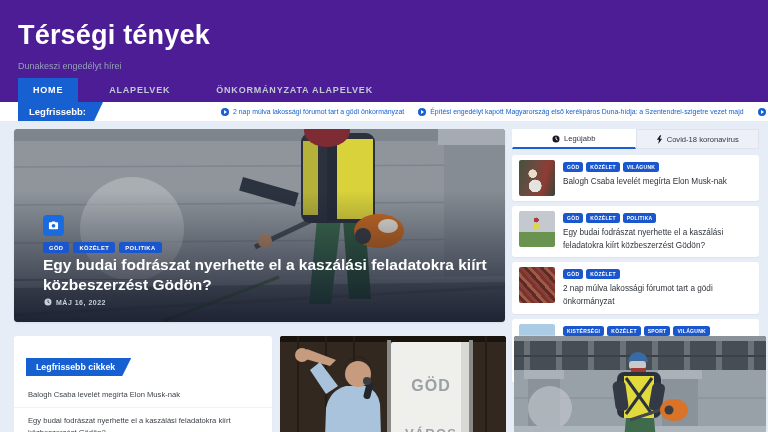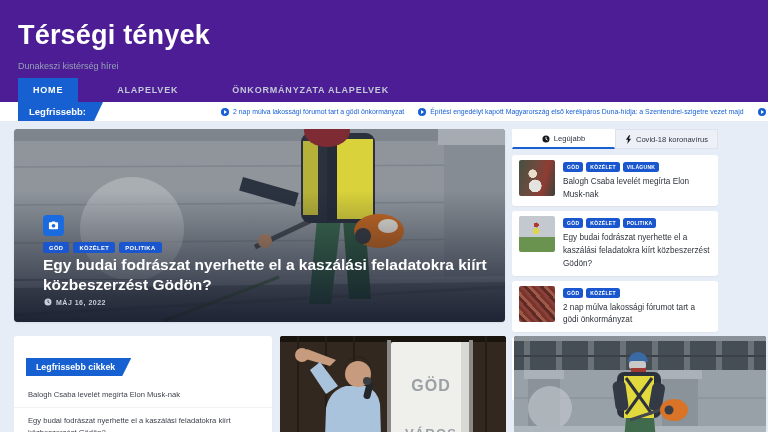--- a/index.html
+++ b/index.html
@@ -5,21 +5,21 @@
   html,body{margin:0;padding:0;}
   .page{position:relative;width:768px;height:432px;background:#e7edf6;overflow:hidden;
         font-family:"Liberation Sans",sans-serif;-webkit-font-smoothing:antialiased;}
   a{text-decoration:none;}
 
   
   .masthead{position:absolute;top:0;left:0;width:768px;height:102px;background:#4c1d95;}
   .site-title{position:absolute;left:18px;top:20px;font-size:27px;font-weight:bold;color:#ffffff;letter-spacing:.2px;}
   .site-subtitle{position:absolute;left:18px;top:61px;font-size:9px;color:#96a0b7;}
   .main-nav{position:absolute;left:18px;bottom:0;height:24px;display:flex;align-items:stretch;}
-  .nav-item{display:flex;align-items:center;padding:0 15px;margin-right:24px;font-size:9px;
+  .nav-item{display:flex;align-items:center;padding:0 15px;margin-right:16px;font-size:9px;
             font-weight:bold;letter-spacing:.8px;color:#c2c9d6;cursor:pointer;}
   .nav-item.active{background:#1660d2;color:#fff;}
 
   
   .ticker{position:absolute;top:102px;left:0;width:768px;height:19px;background:#ffffff;overflow:hidden;}
   .ticker-badge{position:absolute;left:18px;top:0;height:19px;line-height:19px;background:#1660d2;color:#fff;
                 font-weight:bold;font-size:9.5px;padding:0 17px 0 11px;
                 clip-path:polygon(0 0,100% 0,calc(100% - 9px) 100%,0 100%);}
   .ticker-items{position:absolute;left:221px;top:0;height:19px;display:flex;align-items:center;gap:14px;white-space:nowrap;}
   .ticker-item{display:flex;align-items:center;gap:4px;color:#1660d2;font-size:6.9px;cursor:pointer;}
@@ -37,21 +37,21 @@
             display:flex;align-items:center;justify-content:center;}
   .tag{background:#1a57cf;color:#fff;font-size:5.8px;font-weight:bold;letter-spacing:.4px;
        padding:2.5px 6px;border-radius:2.5px;cursor:pointer;}
   .hero-tags{position:absolute;left:29px;top:113px;display:flex;gap:4px;}
   .hero-title{position:absolute;left:29px;top:126px;width:452px;margin:0;color:#ffffff;
               font-size:15.5px;line-height:1.32;font-weight:bold;}
   .hero-date{position:absolute;left:30px;top:169px;display:flex;align-items:center;gap:4px;
              color:#c9cfdb;font-size:7px;font-weight:bold;letter-spacing:.5px;}
 
   
-  .sidebar{position:absolute;left:512px;top:129px;width:206px;}
+  .sidebar{position:absolute;left:512px;top:129px;width:247px;}
   .tabs{display:flex;height:20px;margin-bottom:6px;}
   .tab{flex:1;display:flex;align-items:center;justify-content:center;gap:4px;font-size:7.6px;
        color:#2f3540;background:#edf1f7;border:1px solid #dde3ed;cursor:pointer;box-sizing:border-box;}
   .tab.active{background:#fff;border-color:#fff;border-bottom:2px solid #1660d2;}
   .s-card{display:flex;gap:8px;background:#ffffff;border-radius:3px;padding:5px 7px;margin-bottom:5px;
           align-items:flex-start;box-shadow:0 1px 1px rgba(30,40,70,.05);cursor:pointer;}
   .thumb{width:36px;height:36px;border-radius:2px;flex:none;}
   .thumb.t1{background:
       radial-gradient(circle at 38% 38%,#e9ddc9 0 13%,rgba(0,0,0,0) 14%),
       radial-gradient(circle at 45% 72%,#e3e3e0 0 19%,rgba(0,0,0,0) 20%),
@@ -89,21 +89,21 @@
   .banner-varos{font-size:13px;letter-spacing:1.2px;line-height:1.25;margin-top:32px;}
   .banner-onk{font-size:4.6px;letter-spacing:.6px;line-height:2.1;}
 </style>
 </head>
 <body>
 
 <div class="page">
 
   <header class="masthead">
     <div class="site-title">Térségi tények</div>
-    <div class="site-subtitle">Dunakeszi kistérség hírei</div>
+    <div class="site-subtitle">Dunakeszi engedélyt hírei</div>
     <nav class="main-nav">
       <a class="nav-item active">HOME</a>
       <a class="nav-item">ALAPELVEK</a>
       <a class="nav-item">ÖNKORMÁNYZATA ALAPELVEK</a>
     </nav>
   </header>
 
   <div class="ticker">
     <div class="ticker-badge">Legfrissebb:</div>
     <div class="ticker-items">

